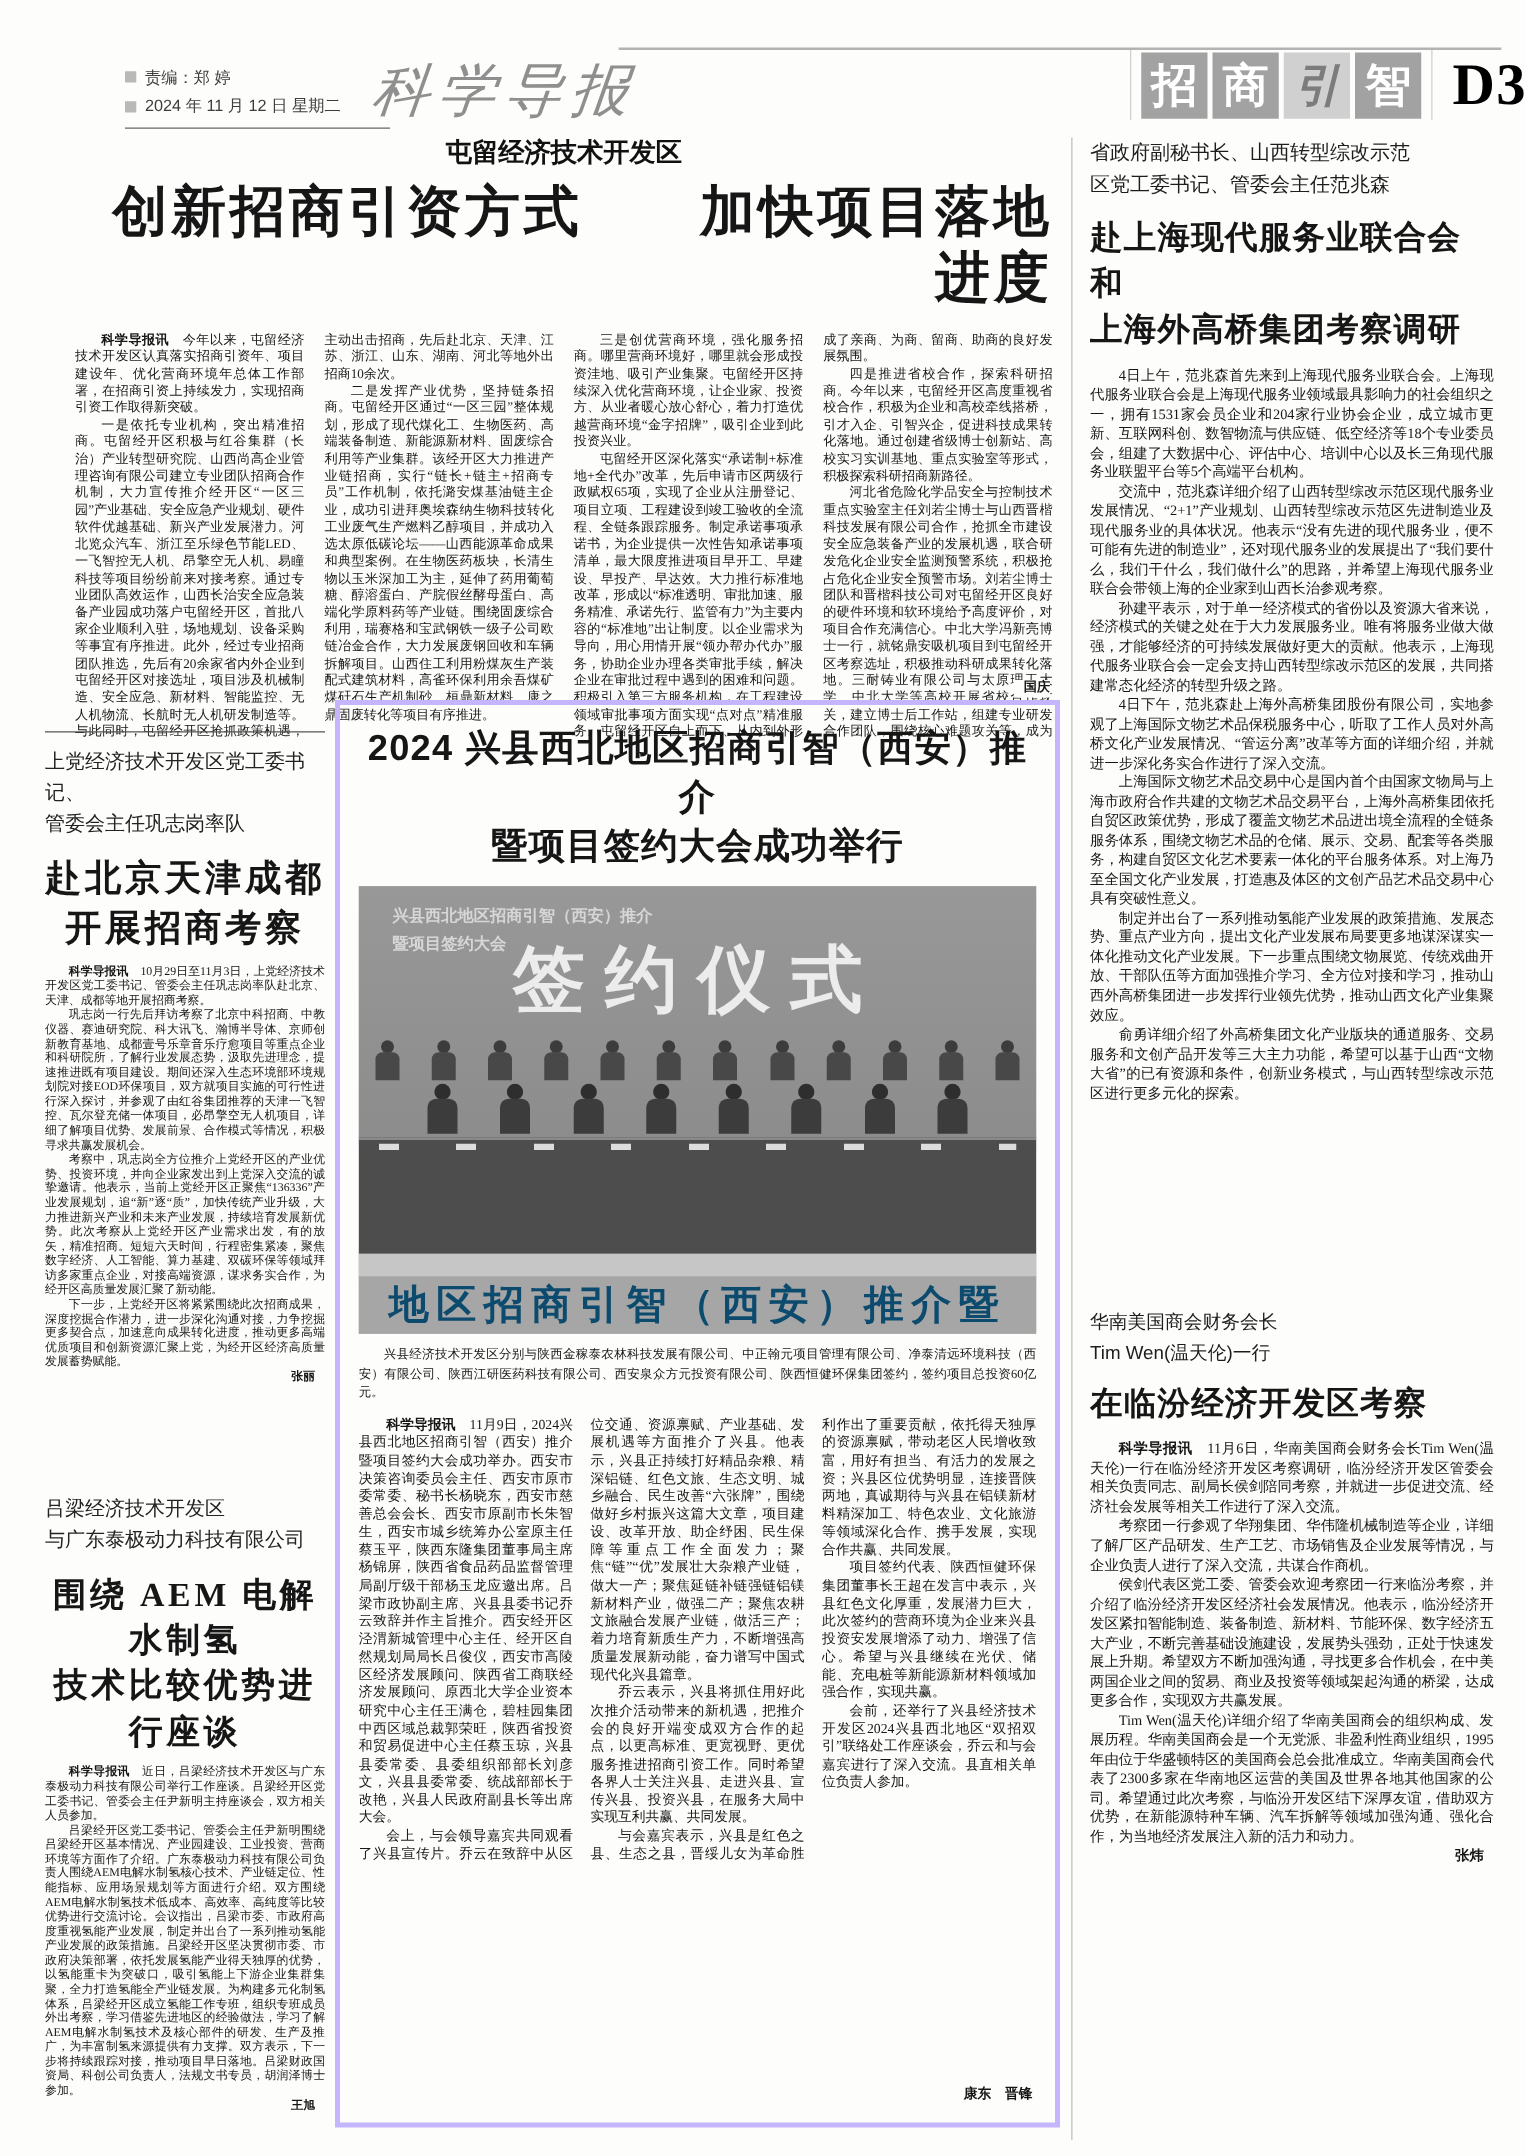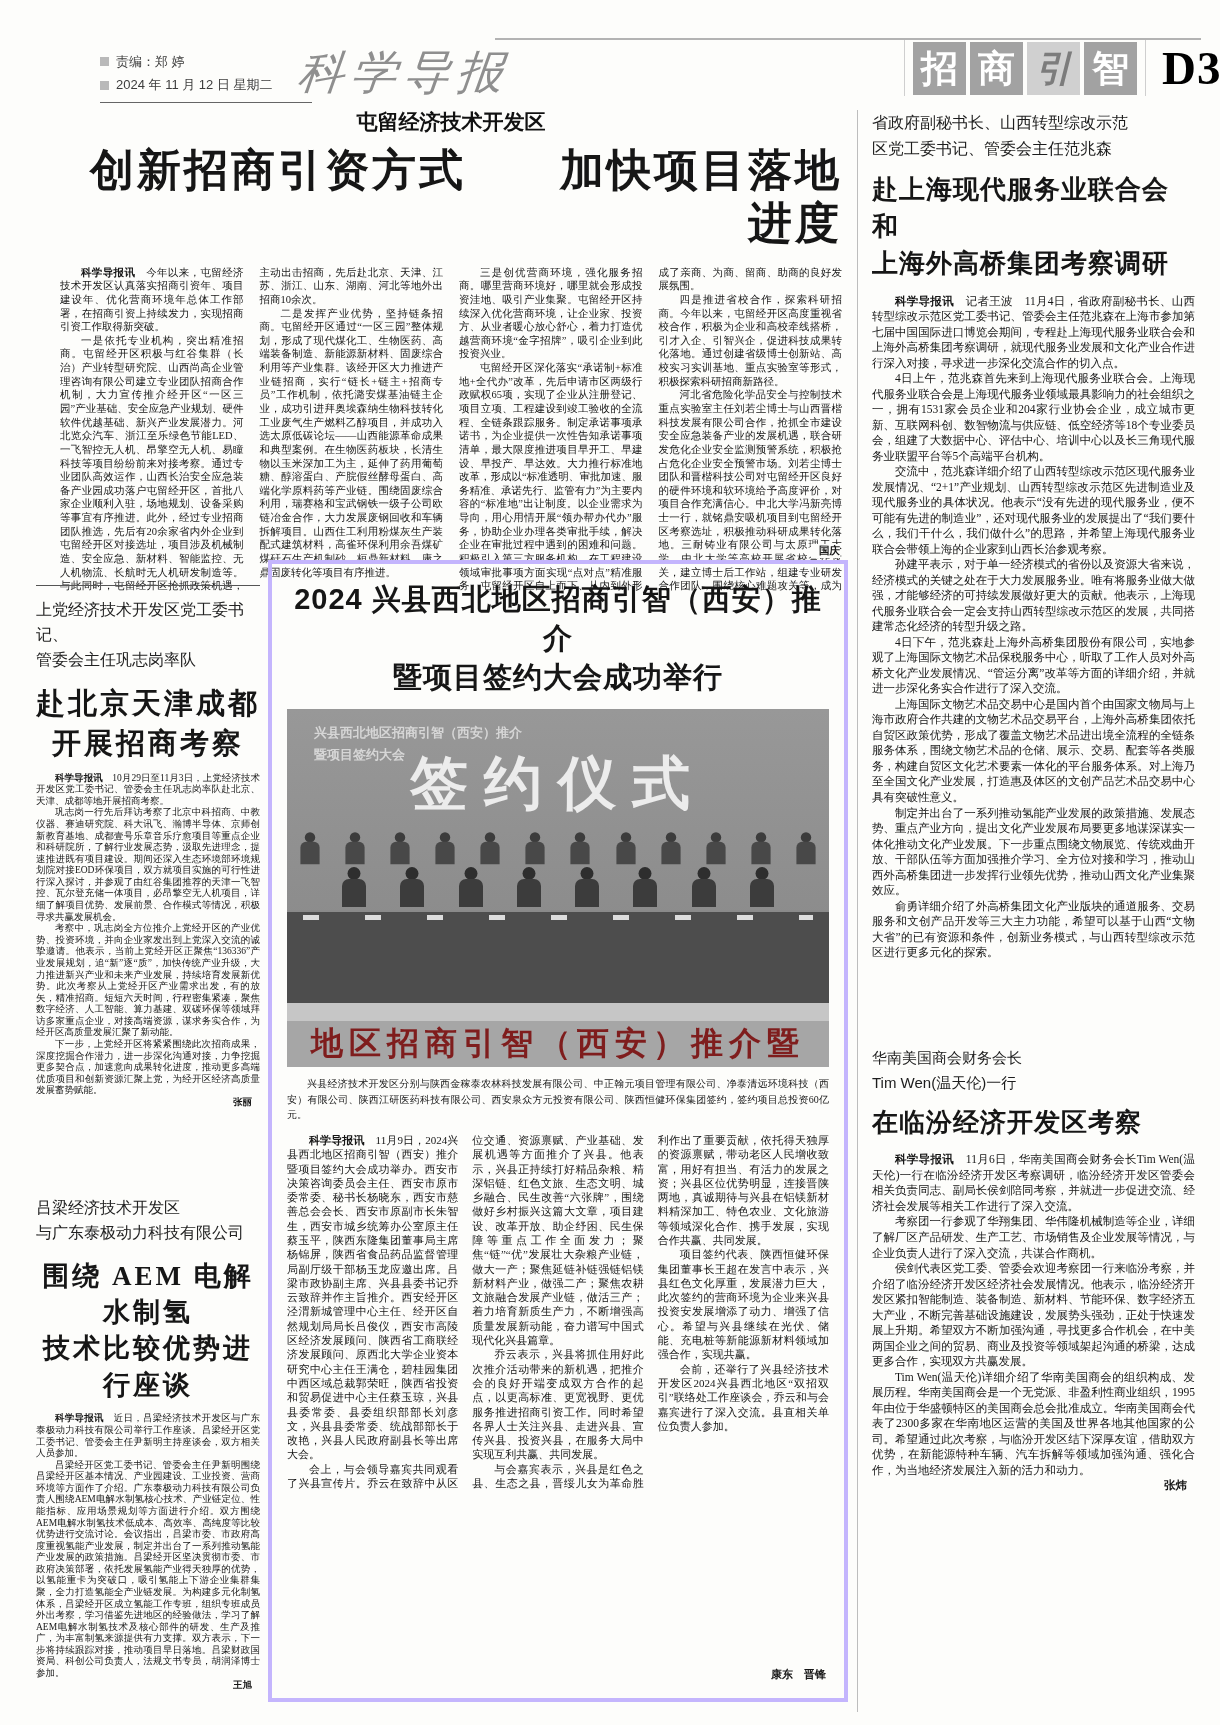--- a/index.html
+++ b/index.html
@@ -52,21 +52,21 @@
   .seated-row { position:absolute; left:7%; right:7%; top:44%; display:flex; justify-content:space-around; }
   .fig { position:relative; width:24px; height:42px; flex:0 0 auto; }
   .fig::before { content:""; position:absolute; top:0; left:50%; transform:translateX(-50%); width:13px; height:13px; border-radius:50%; background:#2e2e2e; }
   .fig::after { content:""; position:absolute; top:12px; left:50%; transform:translateX(-50%); width:24px; height:28px; border-radius:7px 7px 0 0; background:#3c3c3c; }
   .fig.small { transform:scale(.8); opacity:.85; }
   .table-cloth { position:absolute; left:0; right:0; top:56%; height:26%; background:#4d4d4d; border-top:2px solid #8a8a8a; }
   .papers { position:absolute; left:3%; right:3%; top:3px; height:5px;
     background:repeating-linear-gradient(90deg,#dcdcdc 0 16px, transparent 16px 62px); }
   .floor { position:absolute; left:0; right:0; top:82%; height:7%; background:#c6c6c6; }
   .photo-banner { position:absolute; left:0; right:0; bottom:0; height:13%; background:#a6a6a6; overflow:hidden;
-    text-align:center; white-space:nowrap; font:900 32px/1.4 "Liberation Sans", sans-serif; color:#7f1d1d; letter-spacing:6px; }
+    text-align:center; white-space:nowrap; font:900 32px/1.4 "Liberation Sans", sans-serif; color:#0c4a6e; letter-spacing:6px; }
   .cb-caption { margin-top:9px; font-size:10px; line-height:1.55; text-indent:2em; text-align:justify; }
   .cb-body { margin-top:10px; height:452px; column-count:3; column-gap:14px; font-size:11px; line-height:1.3; overflow:hidden; }
   .cb-sig { position:absolute; right:18px; bottom:16px; font-weight:700; font-size:11px; background:#fdfdfb; padding-left:8px; }
   
   .v-rule { position:absolute; left:857px; top:110px; width:1px; height:1602px; background:#bdbdbd; }
   .article-shanghai { position:absolute; left:872px; top:110px; width:323px; height:928px; overflow:hidden; }
   .article-linfen   { position:absolute; left:872px; top:1046px; width:323px; height:666px; overflow:hidden; }
   .rc-kicker { font:16px/1.65 "Liberation Sans", sans-serif; color:#1d1d1d; }
   .article-linfen .rc-kicker { font-size:15px; }
   .rc-headline { font:900 26px/1.42 "Liberation Sans", sans-serif; letter-spacing:1px; margin:8px 0 12px; }
@@ -200,21 +200,20 @@
   </section>
 
   <div class="v-rule"></div>
 
   <section class="article-shanghai">
     <div class="rc-kicker prelines">省政府副秘书长、山西转型综改示范
 区党工委书记、管委会主任范兆森</div>
     <h2 class="rc-headline prelines">赴上海现代服务业联合会和
 上海外高桥集团考察调研</h2>
     <div class="rc-body">
-        <p><b>科学导报讯</b>　记者王波　11月4日，省政府副秘书长、山西转型综改示范区党工委书记、管委会主任范兆森在上海市参加第七届中国国际进口博览会期间，专程赴上海现代服务业联合会和上海外高桥集团考察调研，就现代服务业发展和文化产业合作进行深入对接，寻求进一步深化交流合作的切入点。</p>
         <p>4日上午，范兆森首先来到上海现代服务业联合会。上海现代服务业联合会是上海现代服务业领域最具影响力的社会组织之一，拥有1531家会员企业和204家行业协会企业，成立城市更新、互联网科创、数智物流与供应链、低空经济等18个专业委员会，组建了大数据中心、评估中心、培训中心以及长三角现代服务业联盟平台等5个高端平台机构。</p>
         <p>交流中，范兆森详细介绍了山西转型综改示范区现代服务业发展情况、“2+1”产业规划、山西转型综改示范区先进制造业及现代服务业的具体状况。他表示“没有先进的现代服务业，便不可能有先进的制造业”，还对现代服务业的发展提出了“我们要什么，我们干什么，我们做什么”的思路，并希望上海现代服务业联合会带领上海的企业家到山西长治参观考察。</p>
         <p>孙建平表示，对于单一经济模式的省份以及资源大省来说，经济模式的关键之处在于大力发展服务业。唯有将服务业做大做强，才能够经济的可持续发展做好更大的贡献。他表示，上海现代服务业联合会一定会支持山西转型综改示范区的发展，共同搭建常态化经济的转型升级之路。</p>
         <p>4日下午，范兆森赴上海外高桥集团股份有限公司，实地参观了上海国际文物艺术品保税服务中心，听取了工作人员对外高桥文化产业发展情况、“管运分离”改革等方面的详细介绍，并就进一步深化务实合作进行了深入交流。</p>
         <p>上海国际文物艺术品交易中心是国内首个由国家文物局与上海市政府合作共建的文物艺术品交易平台，上海外高桥集团依托自贸区政策优势，形成了覆盖文物艺术品进出境全流程的全链条服务体系，围绕文物艺术品的仓储、展示、交易、配套等各类服务，构建自贸区文化艺术要素一体化的平台服务体系。对上海乃至全国文化产业发展，打造惠及体区的文创产品艺术品交易中心具有突破性意义。</p>
         <p>制定并出台了一系列推动氢能产业发展的政策措施、发展态势、重点产业方向，提出文化产业发展布局要更多地谋深谋实一体化推动文化产业发展。下一步重点围绕文物展览、传统戏曲开放、干部队伍等方面加强推介学习、全方位对接和学习，推动山西外高桥集团进一步发挥行业领先优势，推动山西文化产业集聚效应。</p>
         <p>俞勇详细介绍了外高桥集团文化产业版块的通道服务、交易服务和文创产品开发等三大主力功能，希望可以基于山西“文物大省”的已有资源和条件，创新业务模式，与山西转型综改示范区进行更多元化的探索。</p>
       </div>
   </section>
 

